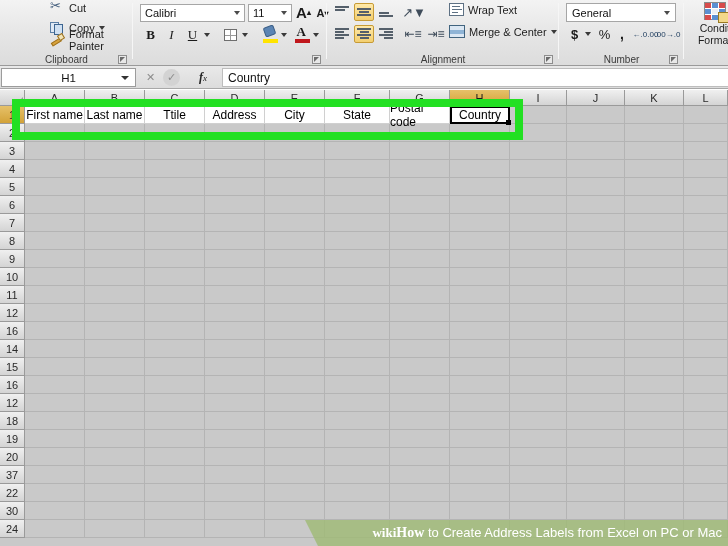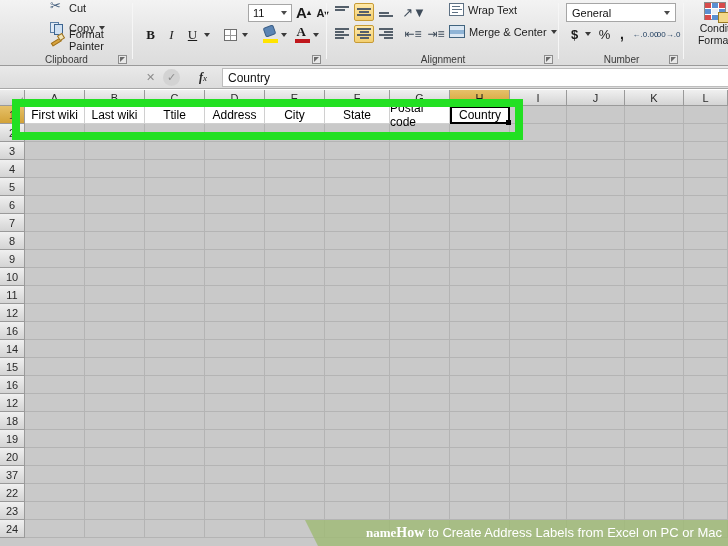--- a/index.html
+++ b/index.html
@@ -194,20 +194,24 @@
         </span>
         <span>Format Painter</span>
       </div>
 
       <div class="glabel">Clipboard</div>
       <div class="launcher" style="right:6px;"></div>
       <div class="gsep"></div>
     </div>
 
     <div class="rgroup" style="left:133px; width:194px;">
+      <div class="fbox" style="left:7px; top:4px; width:105px;">
+        <span>Calibri</span>
+        <span class="fcaret"></span>
+      </div>
       <div class="fbox" style="left:115px; top:4px; width:44px;">
         <span>11</span>
         <span class="fcaret"></span>
       </div>
       <div class="tbtn" style="left:162px; top:3px; width:17px; height:19px; font-size:15px; font-weight:bold;">
         <span>A</span>
           <sup style="font-size:8px;">▴</sup>
       </div>
       <div class="tbtn" style="left:181px; top:4px; width:17px; height:18px; font-size:11px; font-weight:bold;">
         <span>A</span>
@@ -377,20 +381,24 @@
           <div style="position:absolute;right:-1px;bottom:-1px;width:11px;height:11px;
                       background:#f3d88a;border:1px solid #9a7a22;"></div>
         </div>
         <div>Conditi</div>
         <div>Formatt</div>
       </div>
     </div>
   </div>
 
   <div class="fbar">
+    <div class="namebox">
+      <span>H1</span>
+      <span class="nb-caret"></span>
+    </div>
     <div class="fb-nav" style="left:142px;">✕</div>
     <div class="fb-nav" style="left:163px; background:#d3d3d3;">✓</div>
     <div class="fx">
       <span style="font-weight:bold;">f</span><span style="font-size:9px;">x</span>
     </div>
     <div class="fb-input">
       <span>Country</span>
     </div>
   </div>
 
@@ -426,27 +434,27 @@
         <div class="rowhead" style="top: 232px;">16</div>
         <div class="rowhead" style="top: 250px;">14</div>
         <div class="rowhead" style="top: 268px;">15</div>
         <div class="rowhead" style="top: 286px;">16</div>
         <div class="rowhead" style="top: 304px;">12</div>
         <div class="rowhead" style="top: 322px;">18</div>
         <div class="rowhead" style="top: 340px;">19</div>
         <div class="rowhead" style="top: 358px;">20</div>
         <div class="rowhead" style="top: 376px;">37</div>
         <div class="rowhead" style="top: 394px;">22</div>
-        <div class="rowhead" style="top: 412px;">23</div>
+        <div class="rowhead" style="top: 412px;">30</div>
         <div class="rowhead" style="top: 430px; text-align: center;">24</div>
       </div>
     <div id="cells">
         <div class="cellrow" style="left: 25px; top: 16px; width: 703px;">
-          <div class="cell filled" style="left: 0px; width: 60px;">First wiki</div>
-          <div class="cell filled" style="left: 60px; width: 60px;">Last wiki</div>
+          <div class="cell filled" style="left: 0px; width: 60px;">First name</div>
+          <div class="cell filled" style="left: 60px; width: 60px;">Last name</div>
           <div class="cell filled" style="left: 120px; width: 60px;">Ttile</div>
           <div class="cell filled" style="left: 180px; width: 60px;">Address</div>
           <div class="cell filled" style="left: 240px; width: 60px;">City</div>
           <div class="cell filled" style="left: 300px; width: 65px;">State</div>
           <div class="cell filled" style="left: 365px; width: 60px;">Postal code</div>
           <div class="cell filled selected" style="left: 425px; width: 60px;">Country<div class="fill-handle"></div></div>
           <div class="cell" style="left: 485px; width: 57px;"></div>
           <div class="cell" style="left: 542px; width: 58px;"></div>
           <div class="cell" style="left: 600px; width: 59px;"></div>
           <div class="cell" style="left: 659px; width: 44px;"></div>
@@ -773,16 +781,16 @@
           <div class="cell" style="left: 600px; width: 59px;"></div>
           <div class="cell" style="left: 659px; width: 44px;"></div>
         </div>
       </div>
   </div>
 
   <div class="annot"></div>
 
   <div class="wm">
     <div class="wm-txt">
-      <span class="wm-wiki">name</span><span class="wm-how">How</span><span> to Create Address Labels from Excel on PC or Mac</span>
+      <span class="wm-wiki">wiki</span><span class="wm-how">How</span><span> to Create Address Labels from Excel on PC or Mac</span>
     </div>
   </div>
 </div>
 
 </body></html>

